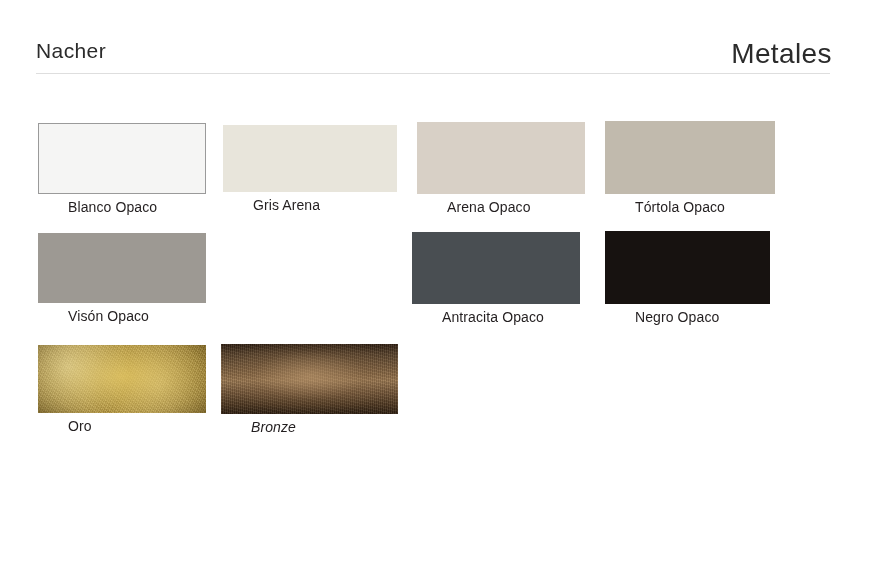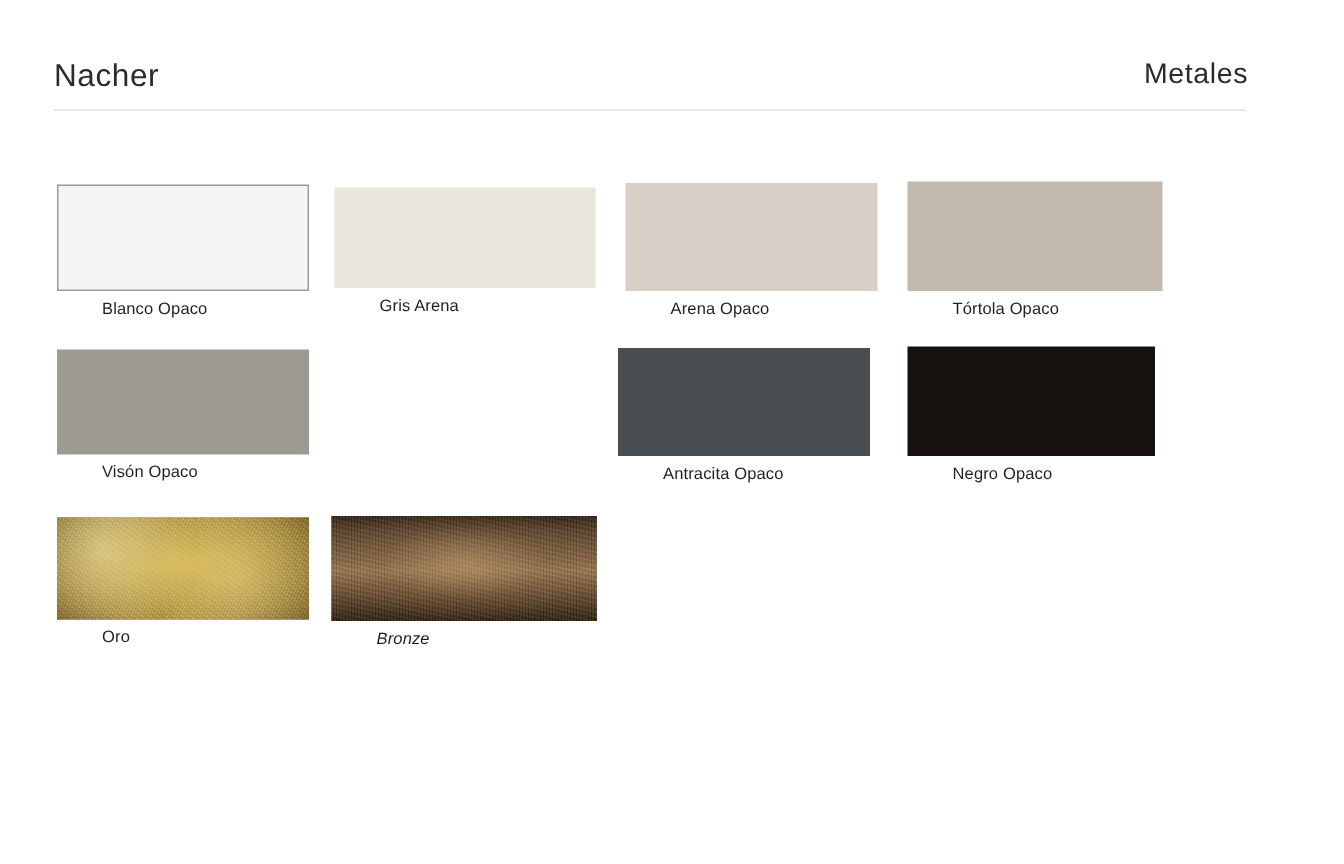--- a/index.html
+++ b/index.html
@@ -31,21 +31,21 @@
     font-size: 21px;
     font-weight: 400;
     letter-spacing: 0.4px;
     color: #2b2b2b;
     line-height: 1;
   }
   .section-title {
     position: absolute;
     right: 64px;
     top: 40px;
-    font-size: 19px;
+    font-size: 28px;
     font-weight: 400;
     letter-spacing: 0.4px;
     color: #2b2b2b;
     line-height: 1;
     text-align: right;
   }
   .header-rule {
     position: absolute;
     left: 36px;
     top: 73px;
@@ -71,21 +71,21 @@
     box-sizing: border-box;
   }
   .swatch-chip.bordered {
     border: 1px solid #9a9a9a;
   }
   .swatch-label {
     position: absolute;
     left: 0;
     top: 100%;
     margin-top: 6px;
-    font-size: 11px;
+    font-size: 14px;
     font-weight: 400;
     letter-spacing: 0.1px;
     color: #231f20;
     white-space: nowrap;
     line-height: 1.1;
     padding-left: 30px;
   }
 
   
   .tex-oro {

